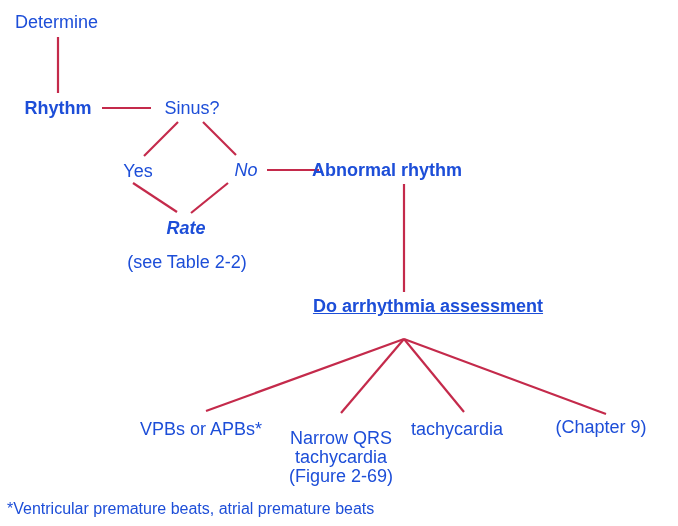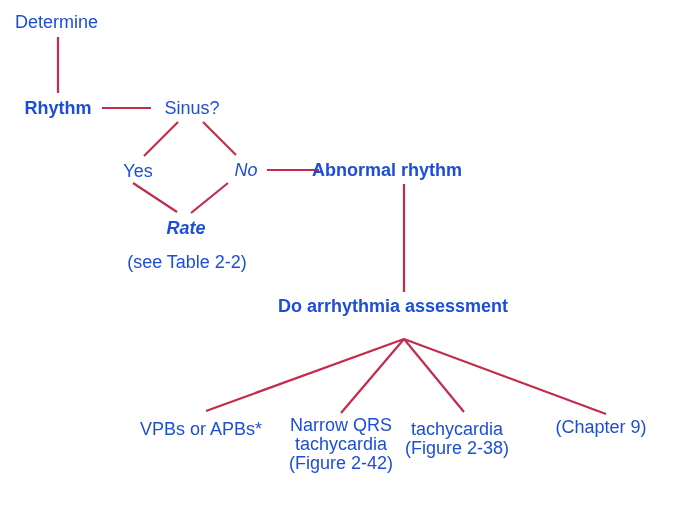--- a/index.html
+++ b/index.html
@@ -79,34 +79,34 @@
   <div class="node center" style="left:138px; top:162px;">Yes</div>
 
   <div class="node center" style="left:246px; top:161px;font-style:italic;">No</div>
 
   <div class="node bold center" style="left:387px; top:161px;">Abnormal rhythm</div>
 
   <div class="node bold center" style="left:186px; top:219px;font-style:italic;">Rate</div>
 
   <div class="node center" style="left:187px; top:240px;margin-top:13px;">(see Table 2-2)</div>
 
-  <div class="node bold center" style="left:393px; top:297px;">Do arrhythmia assessment</div>
+  <div class="node bold center" style="left:428px; top:297px;text-decoration:underline;">Do arrhythmia assessment</div>
 
 
   <div class="node center" style="left:201px; top:420px;">VPBs or APBs*</div>
 
-  <div class="node center" style="left:341px; top:416px;">
+  <div class="node center" style="left:341px; top:429px;">
     <div>Narrow QRS</div>
     <div>tachycardia</div>
-    <div>(Figure 2-42)</div>
+    <div>(Figure 2-69)</div>
   </div>
 
   <div class="node center" style="left:457px; top:420px;">
     <div>tachycardia</div>
-    <div>(Figure 2-38)</div>
   </div>
 
   <div class="node center" style="left:601px; top:418px;">
     <div>(Chapter 9)</div>
   </div>
 
+  <div class="footnote" style="left:7px; top:500px;">*Ventricular premature beats, atrial premature beats</div>
 
 </div>
 
 </body></html>

